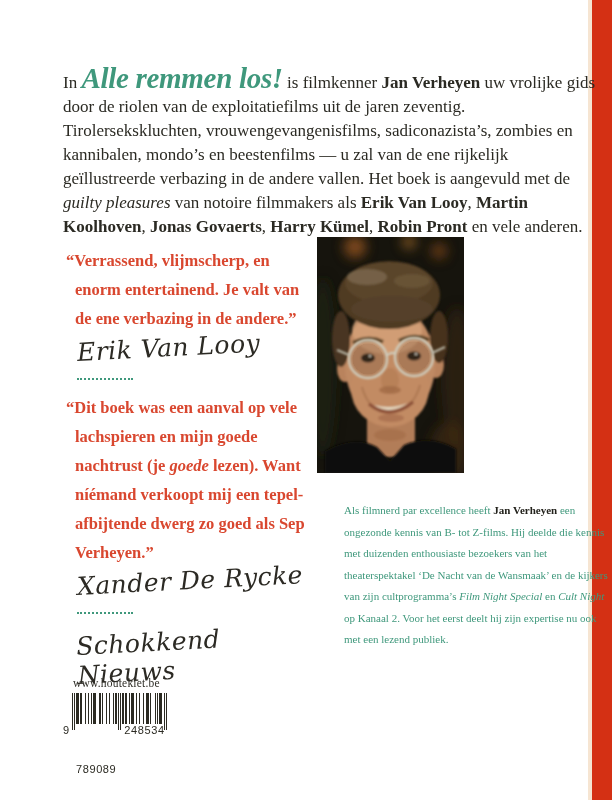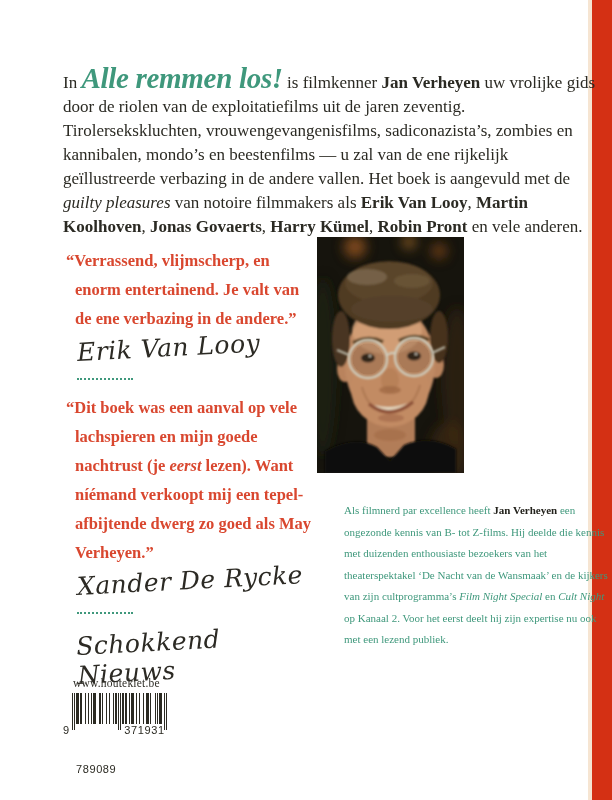--- a/index.html
+++ b/index.html
@@ -55,21 +55,21 @@
 
   <p class="intro"><span>In </span><span class="book-title">Alle remmen los!</span><span> is filmkenner </span><span class="b">Jan Verheyen</span><span> uw vrolijke gids door de riolen van de exploitatiefilms uit de jaren zeventig. Tirolersekskluchten, vrouwengevangenisfilms, sadiconazista’s, zombies en kannibalen, mondo’s en beestenfilms — u zal van de ene rijkelijk geïllustreerde verbazing in de andere vallen. Het boek is aangevuld met de </span><span class="i">guilty pleasures</span><span> van notoire filmmakers als </span><span class="b">Erik Van Looy</span><span>, </span><span class="b">Martin Koolhoven</span><span>, </span><span class="b">Jonas Govaerts</span><span>, </span><span class="b">Harry Kümel</span><span>, </span><span class="b">Robin Pront</span><span> en vele anderen.</span></p>
 
   <div class="quotes">
     <div class="quote">
       <p><span>“Verrassend, vlijmscherp, en enorm entertainend. Je valt van de ene verbazing in de andere.”</span></p>
       <div><span class="signature">Erik Van Looy</span></div>
       <div class="dots"></div>
     </div>
     <div class="quote">
-      <p><span>“Dit boek was een aanval op vele lachspieren en mijn goede nachtrust (je </span><span class="i">eerst</span><span> lezen). Want níémand verkoopt mij een tepel-afbijtende dwerg zo goed als May Verheyen.”</span></p>
+      <p><span>“Dit boek was een aanval op vele lachspieren en mijn goede nachtrust (je </span><span class="i">goede</span><span> lezen). Want níémand verkoopt mij een tepel-afbijtende dwerg zo goed als Sep Verheyen.”</span></p>
       <div><span class="signature">Xander De Rycke</span></div>
       <div class="dots"></div>
     </div>
     <div class="quote">
       <div><span class="signature">Schokkend Nieuws</span></div>
     </div>
   </div>
 
   <div class="photo">
     <svg width="147" height="236" viewBox="0 0 147 236" xmlns="http://www.w3.org/2000/svg">
@@ -230,17 +230,17 @@
         <div class="bar on"></div>
         <div class="bar off"></div>
         <div class="bar off"></div>
         <div class="bar on tall"></div>
         <div class="bar off tall"></div>
         <div class="bar on tall"></div>
       </div>
     <div class="barcode-numbers">
       <span class="n9">9</span>
       <span class="g1">789089</span>
-      <span class="g2">371931</span>
+      <span class="g2">248534</span>
     </div>
   </div>
 
 </div>
 
 </body></html>

